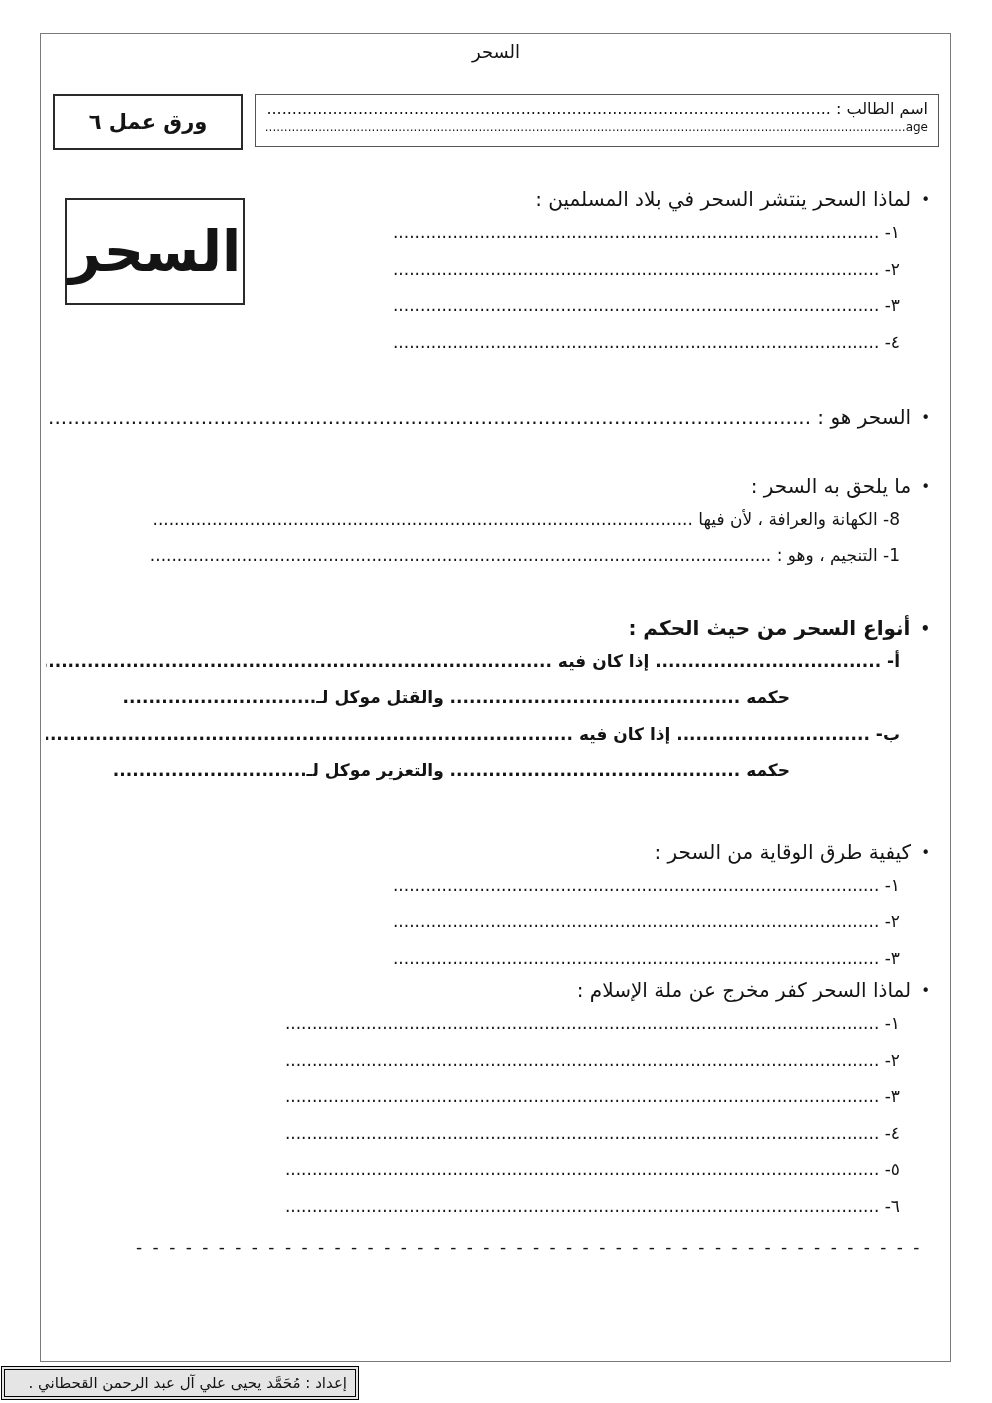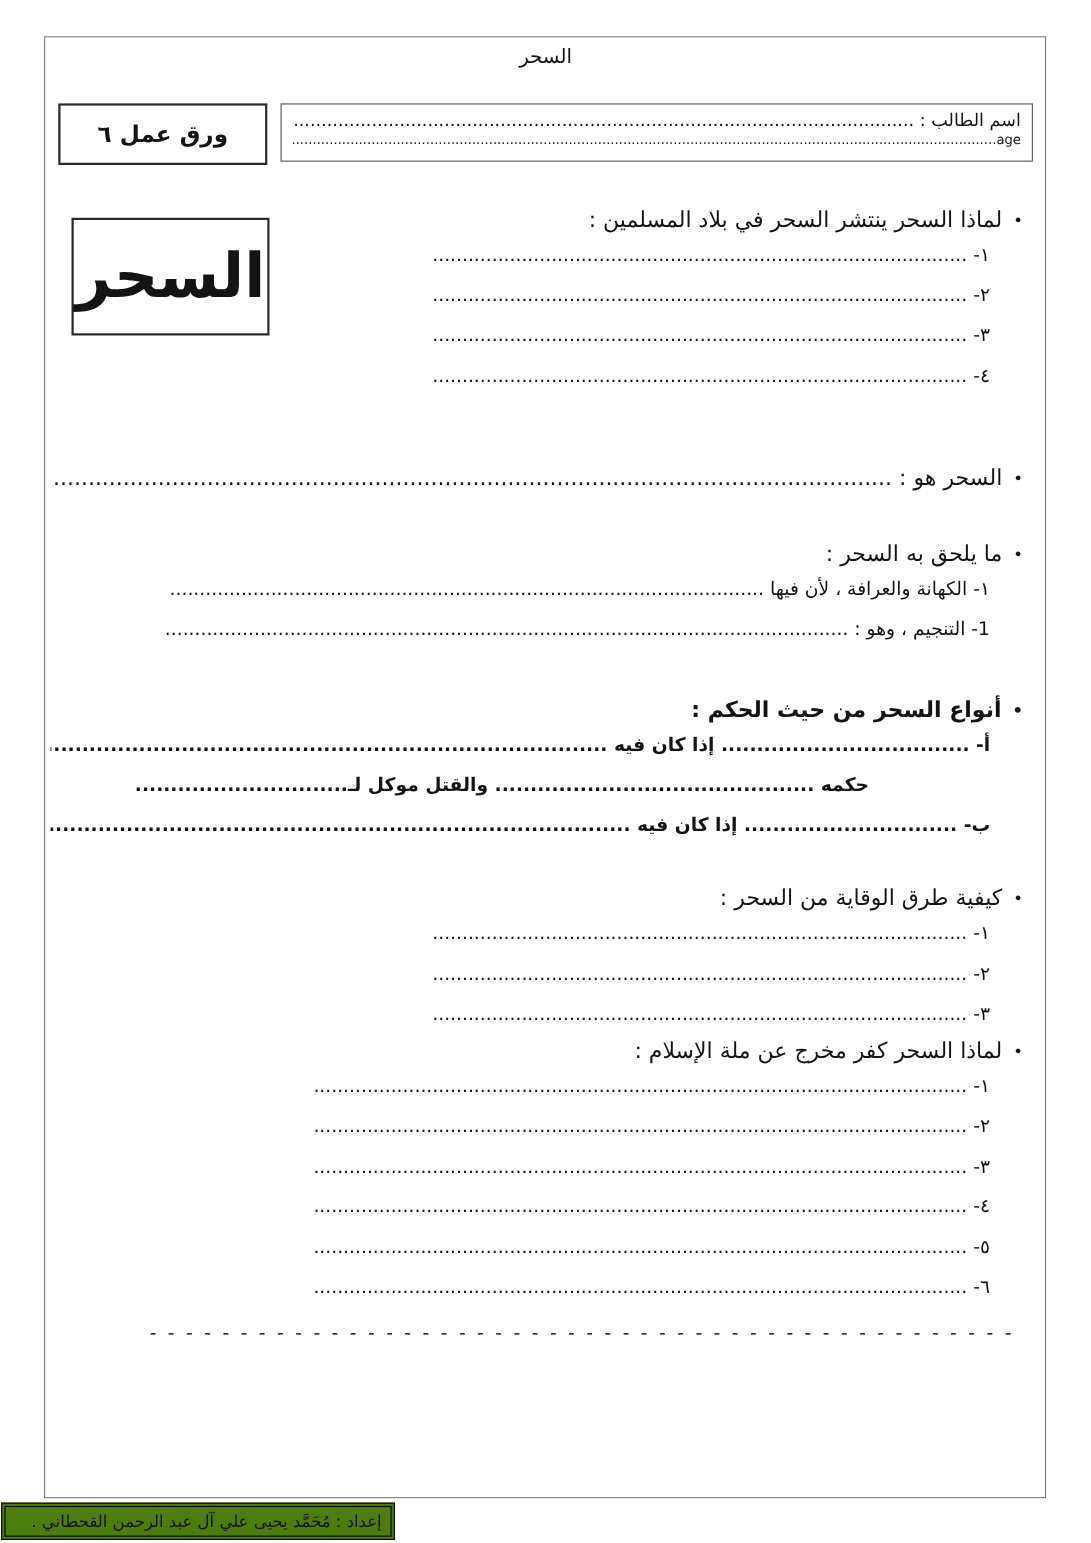--- a/index.html
+++ b/index.html
@@ -46,35 +46,35 @@
   }
   .heading { font-size:20px; line-height:28px; white-space:nowrap; overflow:hidden; }
   .bullet  { display:inline-block; margin-left:10px; font-size:15px; vertical-align:1px; }
   .line {
     font-size:17px; line-height:36.5px; padding-right:30px;
     white-space:nowrap; overflow:hidden;
   }
   .heading-line { font-size:20px; line-height:36.5px; white-space:nowrap; overflow:hidden; }
   .indent2 { padding-right:140px; }
 
-  .sec2 { margin-top:56px; }
+  .sec2 { margin-top:39px; }
   .sec3 { margin-top:35px; }
   .sec4 { margin-top:40px;font-weight:bold; }
-  .sec5 { margin-top:33px; }
+  .sec5 { margin-top:49px; }
   .sec6 { }
 
   .separator {
     margin-top:13px; margin-left:28px; margin-right:8px;
     font-size:17px; letter-spacing:2.5px;
     white-space:nowrap; overflow:hidden; direction:rtl; text-align:right;
   }
 
   .footer-box {
     position:absolute; left:1px; top:1366px; width:358px; height:34px;
-    border:4px double #000; background:#4d7c0f;
+    border:4px double #000; background:#e5e5e5;
     display:flex; align-items:center; direction:rtl;
     padding:0 8px; font-size:15px; white-space:nowrap; overflow:hidden;
   }
 </style>
 </head>
 <body>
 
 <div class="page">
 
   <div class="main-border"></div>
@@ -109,31 +109,32 @@
     <div class="sec2">
       <div class="heading-line">
         <span class="bullet">•</span><span>السحر هو : ........................................................................................................................</span>
       </div>
     </div>
 
     <div class="sec3">
       <div class="heading">
         <span class="bullet">•</span><span>ما يلحق به السحر :</span>
       </div>
-      <div class="line">١- الكهانة والعرافة ، لأن فيها ....................................................................................................</div>
+      <div class="line">8- الكهانة والعرافة ، لأن فيها ....................................................................................................</div>
       <div class="line">1- التنجيم ، وهو : ...................................................................................................................</div>
     </div>
 
     <div class="sec4">
       <div class="heading">
         <span class="bullet">•</span><span>أنواع السحر من حيث الحكم :</span>
       </div>
       <div class="line">أ- ................................... إذا كان فيه ....................................................................................................</div>
       <div class="line indent2">حكمه ............................................. والقتل موكل لـ..............................</div>
       <div class="line">ب- .............................. إذا كان فيه ....................................................................................................</div>
+      <div class="line indent2">حكمه ............................................. والتعزير موكل لـ..............................</div>
     </div>
 
     <div class="sec5">
       <div class="heading">
         <span class="bullet">•</span><span>كيفية طرق الوقاية من السحر :</span>
       </div>
       <div class="line">١- ..........................................................................................</div>
       <div class="line">٢- ..........................................................................................</div>
       <div class="line">٣- ..........................................................................................</div>
     </div>

